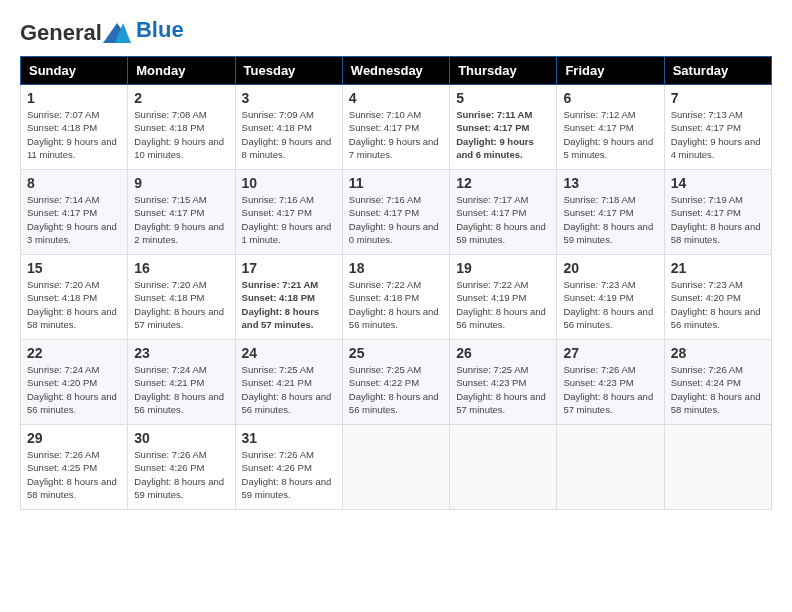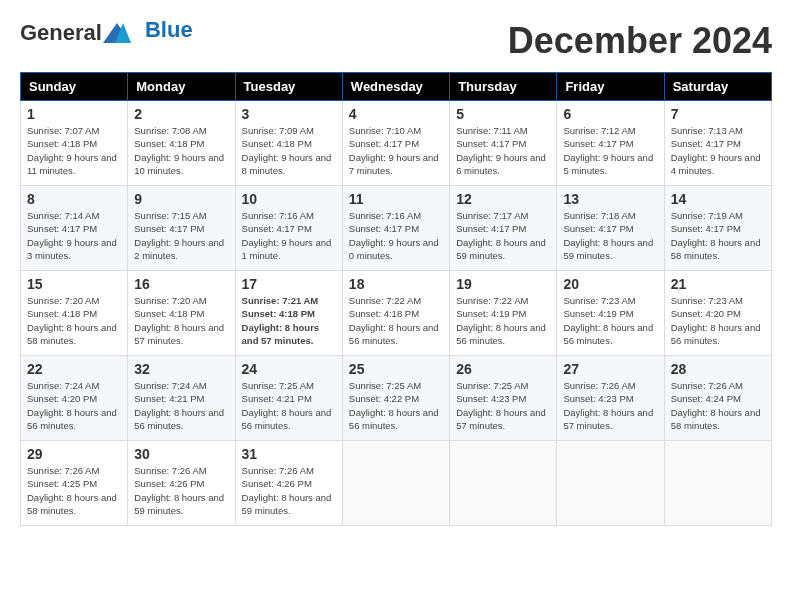--- a/index.html
+++ b/index.html
@@ -88,24 +88,23 @@
 
 <div class="header">
   <div class="logo">
     <div class="logo-text">
       <span class="logo-general">General</span>
       <svg width="28" height="20" viewBox="0 0 28 20" style="margin: 0 1px;">
         <polygon points="14,0 28,20 0,20" fill="#2a6db5"></polygon>
         <polygon points="20,0 28,20 12,20" fill="#1a9bd5"></polygon>
       </svg>
     </div>
-    <span class="logo-blue" style="font-size:22px;font-weight:bold;color:#1a6db5;margin-top:-6px;margin-left:13px;">Blue</span>
+    <span class="logo-blue" style="font-size:22px;font-weight:bold;color:#1a6db5;margin-top:-6px;margin-left:4px;">Blue</span>
   </div>
   <div class="title-section">
-    <div class="month-title">December 2024</div>
   </div>
 </div>
 
 <table class="calendar">
   <thead>
     <tr>
       <th>Sunday</th>
       <th>Monday</th>
       <th>Tuesday</th>
       <th>Wednesday</th>
@@ -135,21 +134,21 @@
 Daylight: 9 hours and 8 minutes.</div>
         </td>
         <td>
           <span class="day-num">4</span>
           <div class="day-info" style="white-space: pre-line;">Sunrise: 7:10 AM
 Sunset: 4:17 PM
 Daylight: 9 hours and 7 minutes.</div>
         </td>
         <td>
           <span class="day-num">5</span>
-          <div class="day-info" style="white-space: pre-line;">Sunrise: 7:11 AM
+          <div class="day-info" style="white-space: pre-line; font-weight: bold;">Sunrise: 7:11 AM
 Sunset: 4:17 PM
 Daylight: 9 hours and 6 minutes.</div>
         </td>
         <td>
           <span class="day-num">6</span>
           <div class="day-info" style="white-space: pre-line;">Sunrise: 7:12 AM
 Sunset: 4:17 PM
 Daylight: 9 hours and 5 minutes.</div>
         </td>
         <td>
@@ -248,21 +247,21 @@
         </td>
       </tr>
       <tr>
         <td>
           <span class="day-num">22</span>
           <div class="day-info" style="white-space: pre-line;">Sunrise: 7:24 AM
 Sunset: 4:20 PM
 Daylight: 8 hours and 56 minutes.</div>
         </td>
         <td>
-          <span class="day-num">32</span>
+          <span class="day-num">23</span>
           <div class="day-info" style="white-space: pre-line;">Sunrise: 7:24 AM
 Sunset: 4:21 PM
 Daylight: 8 hours and 56 minutes.</div>
         </td>
         <td>
           <span class="day-num">24</span>
           <div class="day-info" style="white-space: pre-line;">Sunrise: 7:25 AM
 Sunset: 4:21 PM
 Daylight: 8 hours and 56 minutes.</div>
         </td>

